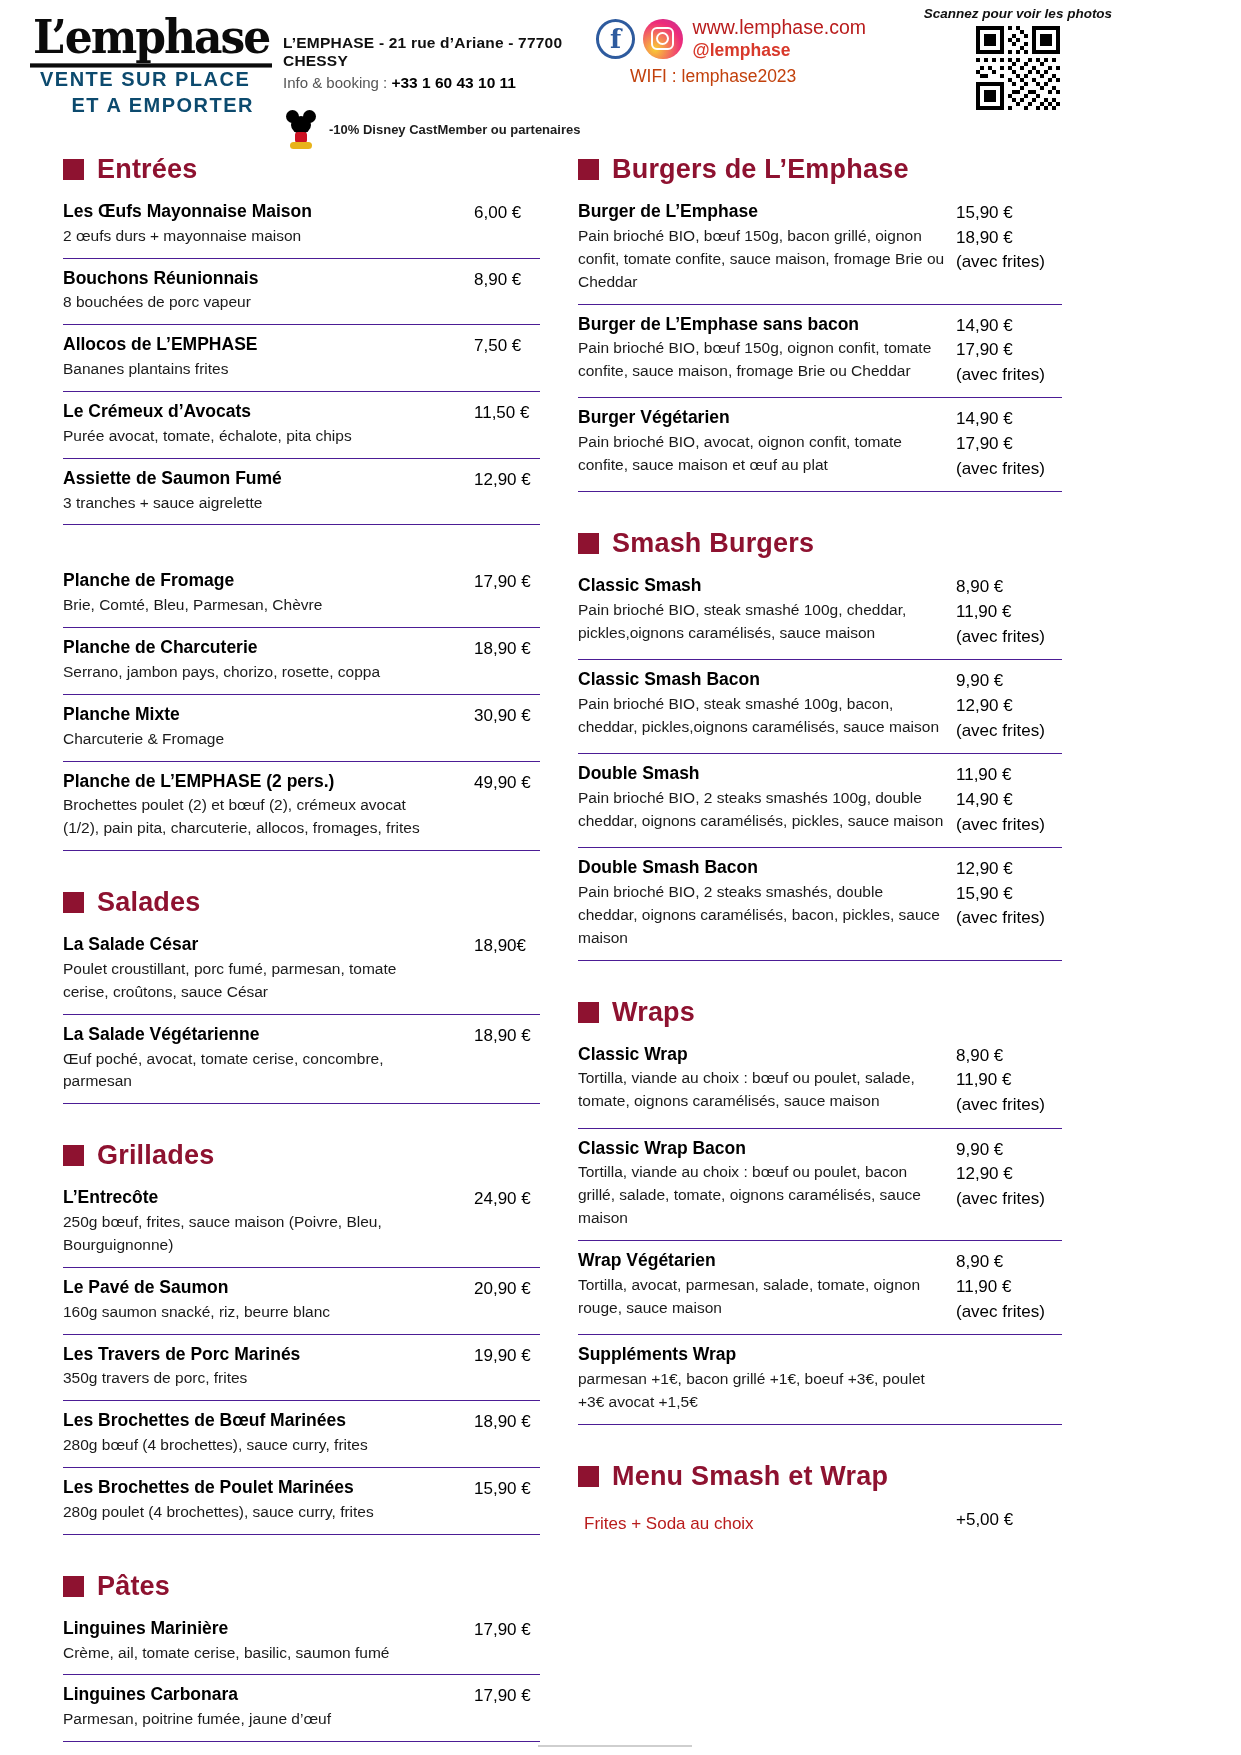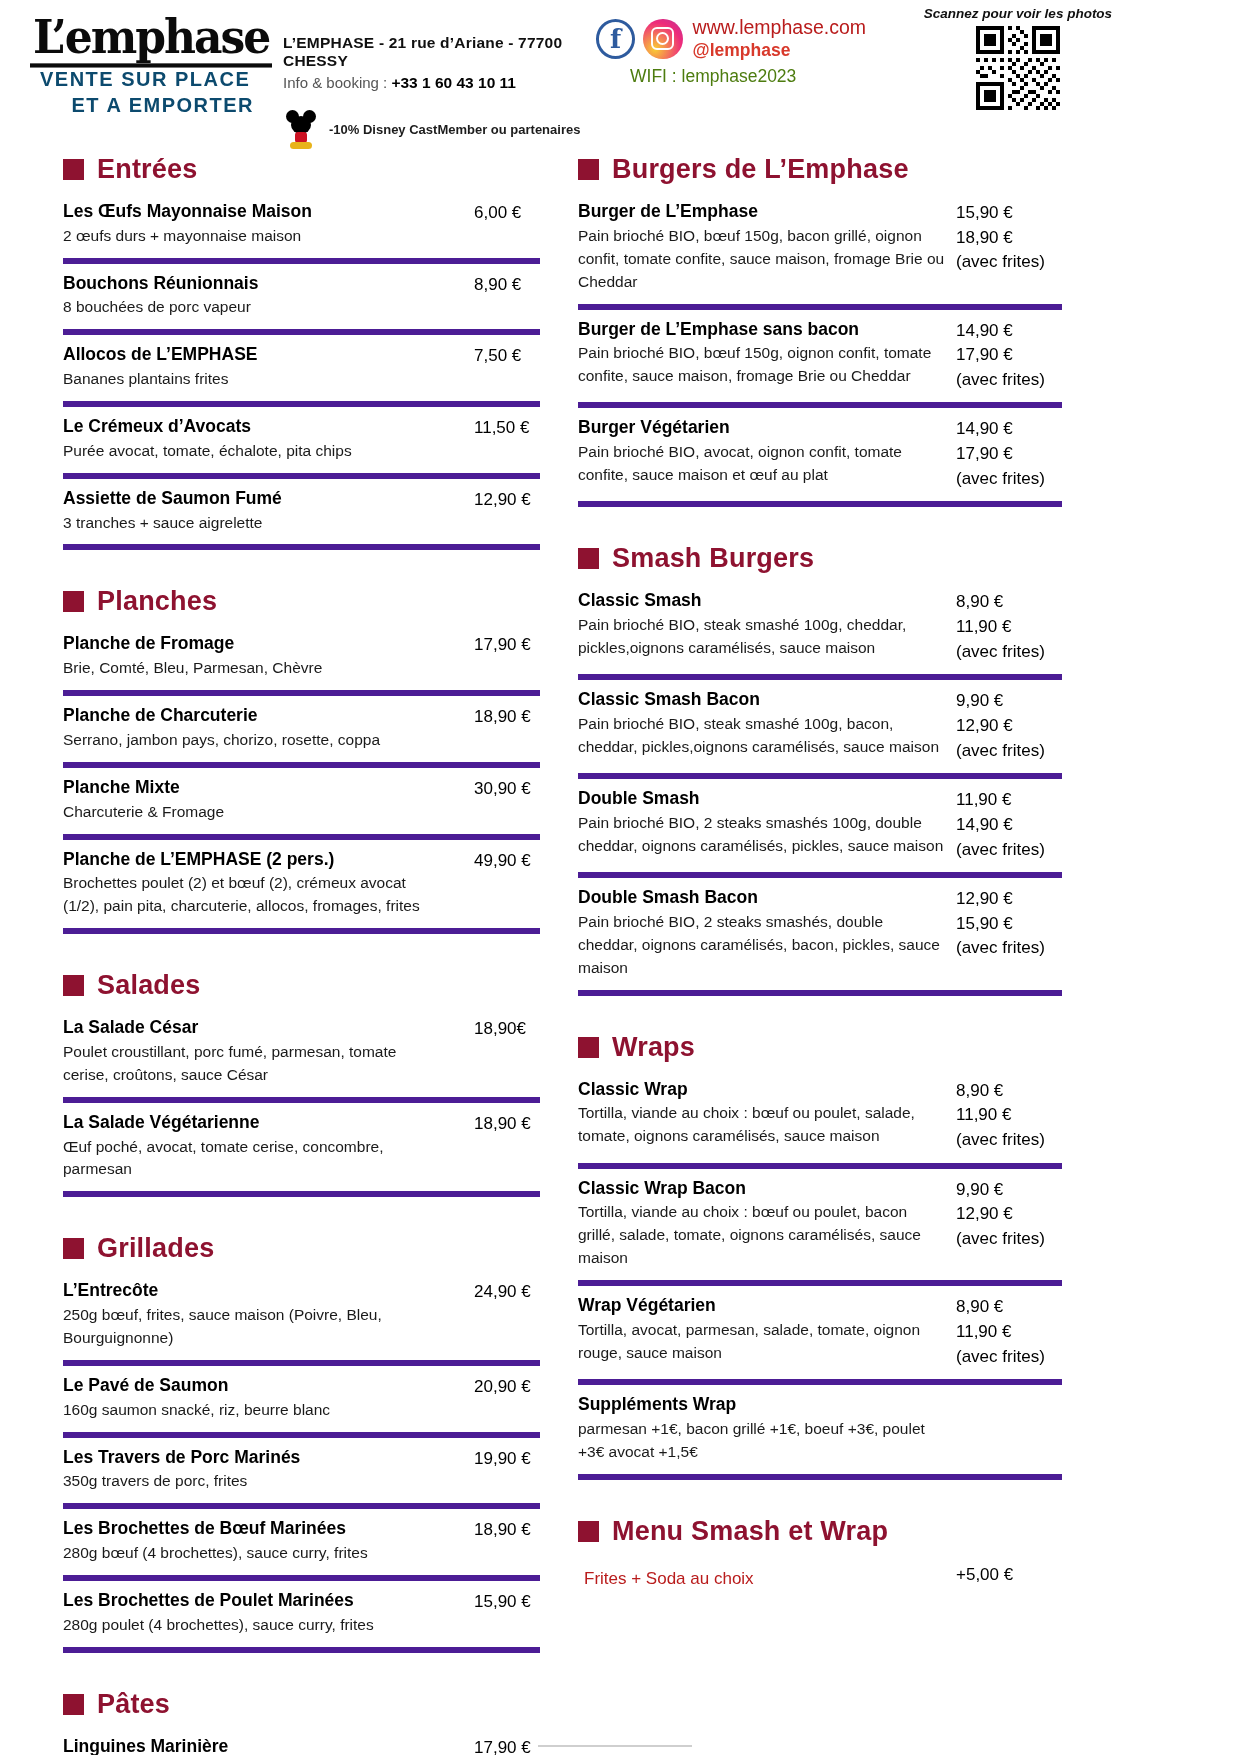--- a/index.html
+++ b/index.html
@@ -49,39 +49,39 @@
     width:40px; height:40px; box-sizing:border-box; border-radius:50%; margin-left:8px;
     background:radial-gradient(circle at 30% 75%, #f9ce34, #ee2a7b 65%, #b5369b);
     display:flex; align-items:center; justify-content:center;
   }
   .ig i { display:block; width:19px; height:19px; border:2.5px solid #fff; border-radius:6px; position:relative; }
   .ig i::after { content:""; position:absolute; left:3px; top:3px; right:3px; bottom:3px;
     border:2px solid #fff; border-radius:50%; }
   .social-text { margin-left:10px; }
   .www { font-size:19.5px; color:#b91c1c; }
   .handle { font-size:17.5px; font-weight:bold; color:#d8392b; margin-top:1px; }
-  .wifi { margin-top:5px; padding-left:34px; font-size:17.5px; color:#4d7c0f; }
+  .wifi { margin-top:5px; padding-left:34px; font-size:17.5px; color:#c2410c; }
 
   .qr-block { position:absolute; right:128px; top:6px; width:190px; text-align:center; }
   .qr-caption { font-style:italic; font-weight:bold; font-size:13.5px; color:#111; }
   .qr-svg { margin-top:5px; }
 
   
   .menu { display:flex; padding-left:63px; }
   .col { box-sizing:border-box; }
   #menu-col-left  { width:477px; }
   #menu-col-right { width:484px; margin-left:38px; }
 
   .section { margin-top:36px; }
   .col .section:first-child { margin-top:6px; }
   .sec-title { display:flex; align-items:center; gap:13px; margin:0 0 7px 0;
     font-size:27px; font-weight:bold; color:#8e1230; letter-spacing:0.2px; }
   .sq { width:21px; height:21px; background:#8e1230; flex:0 0 auto; }
 
-  .item { display:flex; align-items:flex-start; padding:8px 0 10px 0; border-bottom:6px solid #4c1d95; }
+  .item { display:flex; align-items:flex-start; padding:8px 0 10px 0; border-bottom:1px solid #4c1d95; }
   .item-main { flex:1; padding-right:10px; }
   #menu-col-left .item-main { padding-right:30px; }
   .item-name { font-size:17.5px; font-weight:bold; color:#000; line-height:1.3; }
   .item-desc { font-size:15.5px; color:#1a1a1a; line-height:1.48; margin-top:2px; }
   .item-prices { font-size:17px; color:#000; line-height:1.45; padding-top:1px; }
   #menu-col-left  .item-prices { width:66px; }
   #menu-col-right .item-prices { width:106px; }
   .price-line { white-space:nowrap; }
 
   
@@ -214,24 +214,20 @@
       <div class="item-desc">3 tranches + sauce aigrelette</div>
     </div>
     <div class="item-prices">
                 <div class="price-line">12,90 €</div>
               </div>
   </div>
 </div>
   </section>
 
   <section class="section">
-    <h2 class="sec-title">
-      <span class="sq"></span>
-      <span>Planches</span>
-    </h2>
     <div class="items">
   <div class="item">
     <div class="item-main">
       <div class="item-name">Planche de Fromage</div>
       <div class="item-desc">Brie, Comté, Bleu, Parmesan, Chèvre</div>
     </div>
     <div class="item-prices">
                 <div class="price-line">17,90 €</div>
               </div>
   </div>

